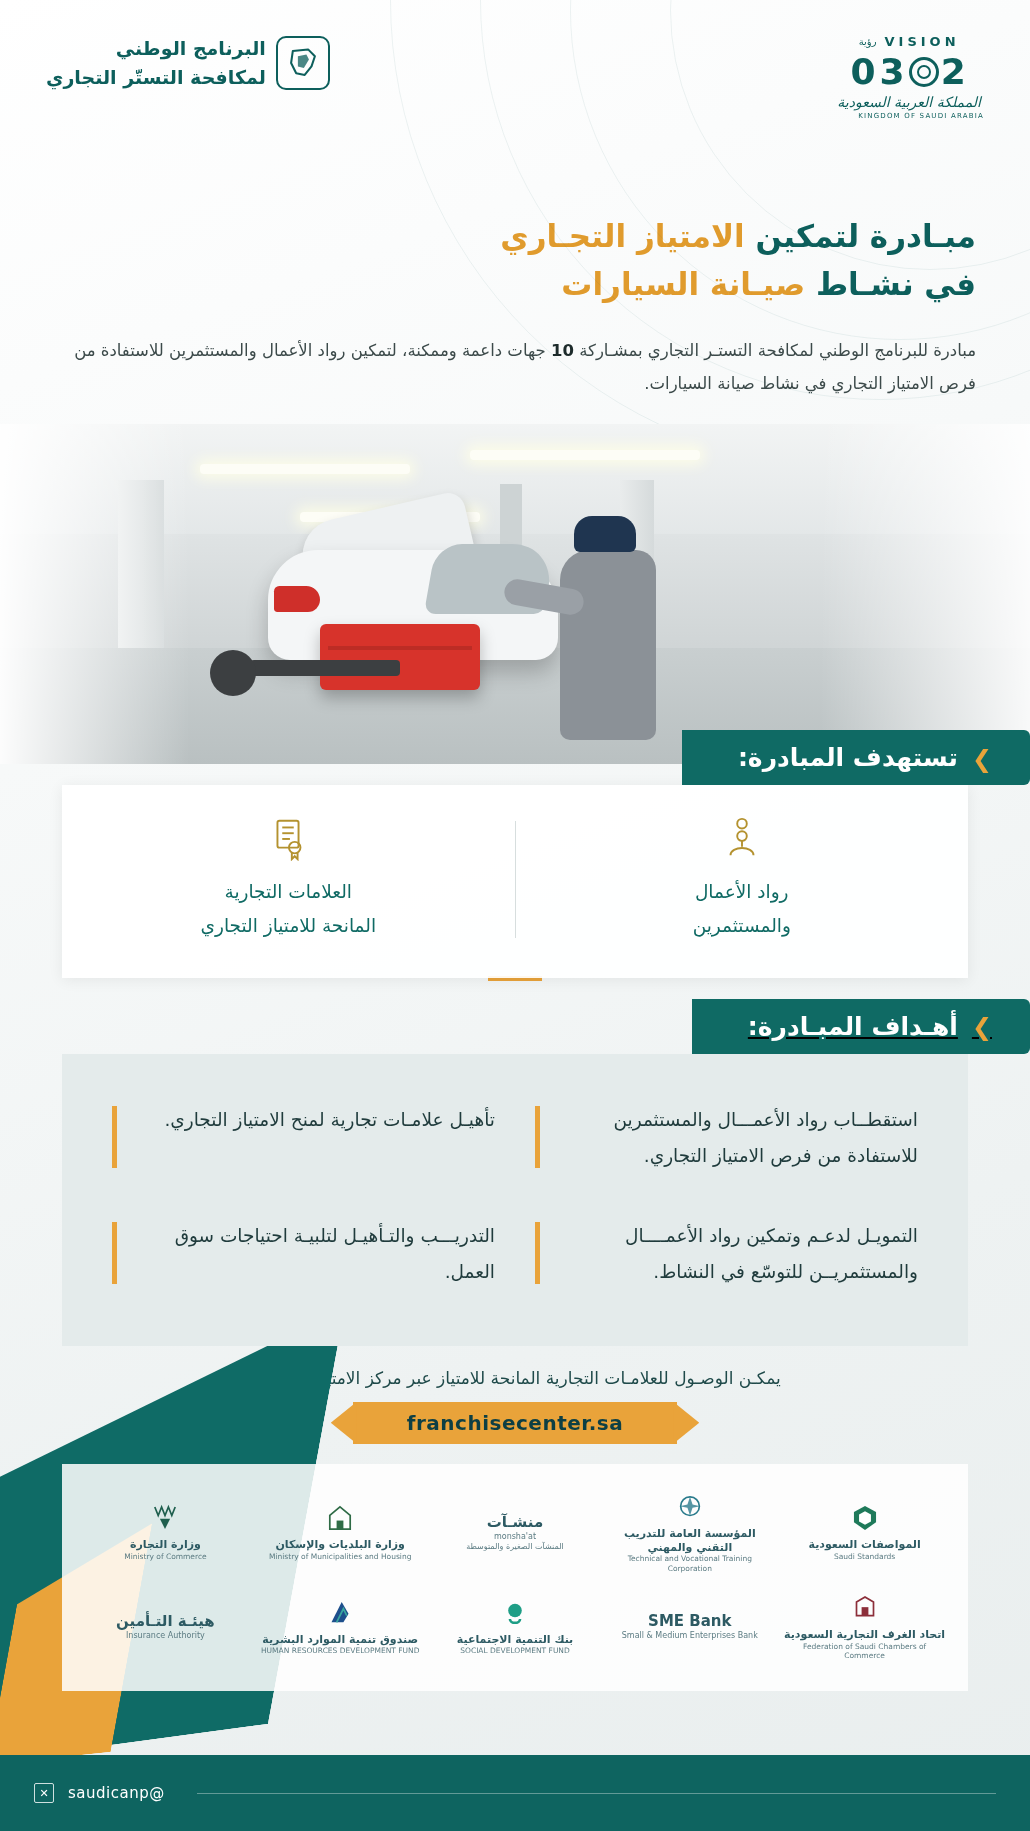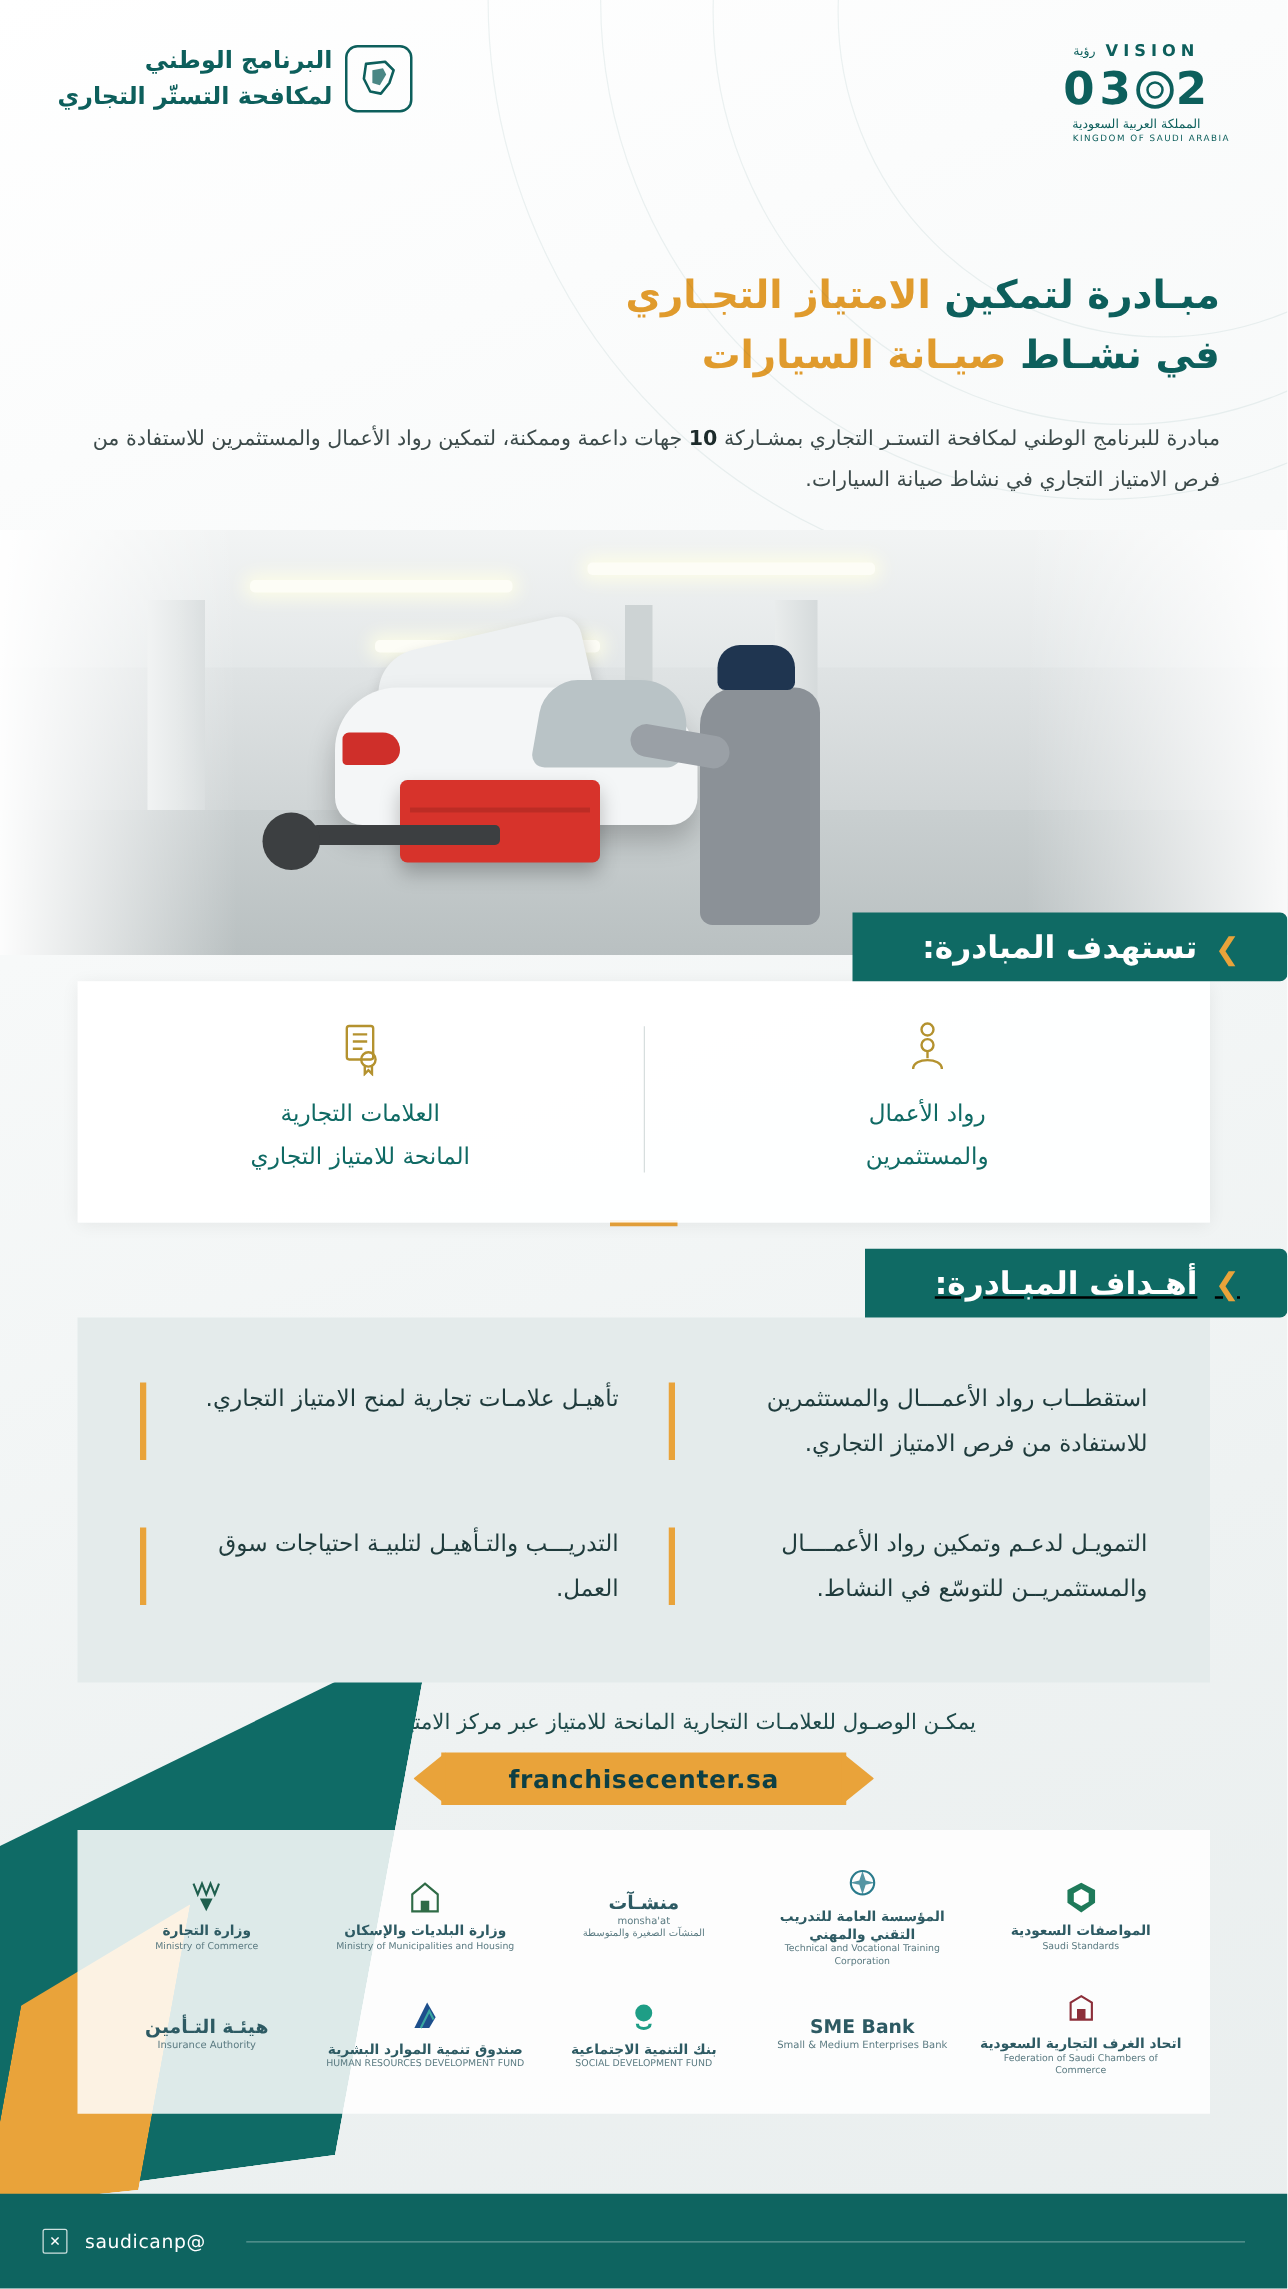--- a/index.html
+++ b/index.html
@@ -101,21 +101,21 @@
     display: flex; align-items: center; gap: 2px;
   }
   .vision-num .circ {
     width: 30px; height: 30px; border: 3px solid #0d5f5c; border-radius: 50%;
     display: inline-block; position: relative;
   }
   .vision-num .circ::after {
     content: ""; position: absolute; inset: 5px;
     border: 2px solid #0d5f5c; border-radius: 50%;
   }
-  .vision-sub-ar { font-size: 10px; color: #0d5f5c; letter-spacing: 0.5px; }
+  .vision-sub-ar { font-size: 14px; color: #0d5f5c; letter-spacing: 0.5px; font-style: italic; }
   .vision-sub-en { font-size: 7px; color: #0d5f5c; letter-spacing: 1.2px; margin-left: 24px; }
 
   
   .title-block {
     margin-top: 52px;
     padding: 0 54px;
     text-align: right;
   }
   .title-line {
     font-size: 31px;

